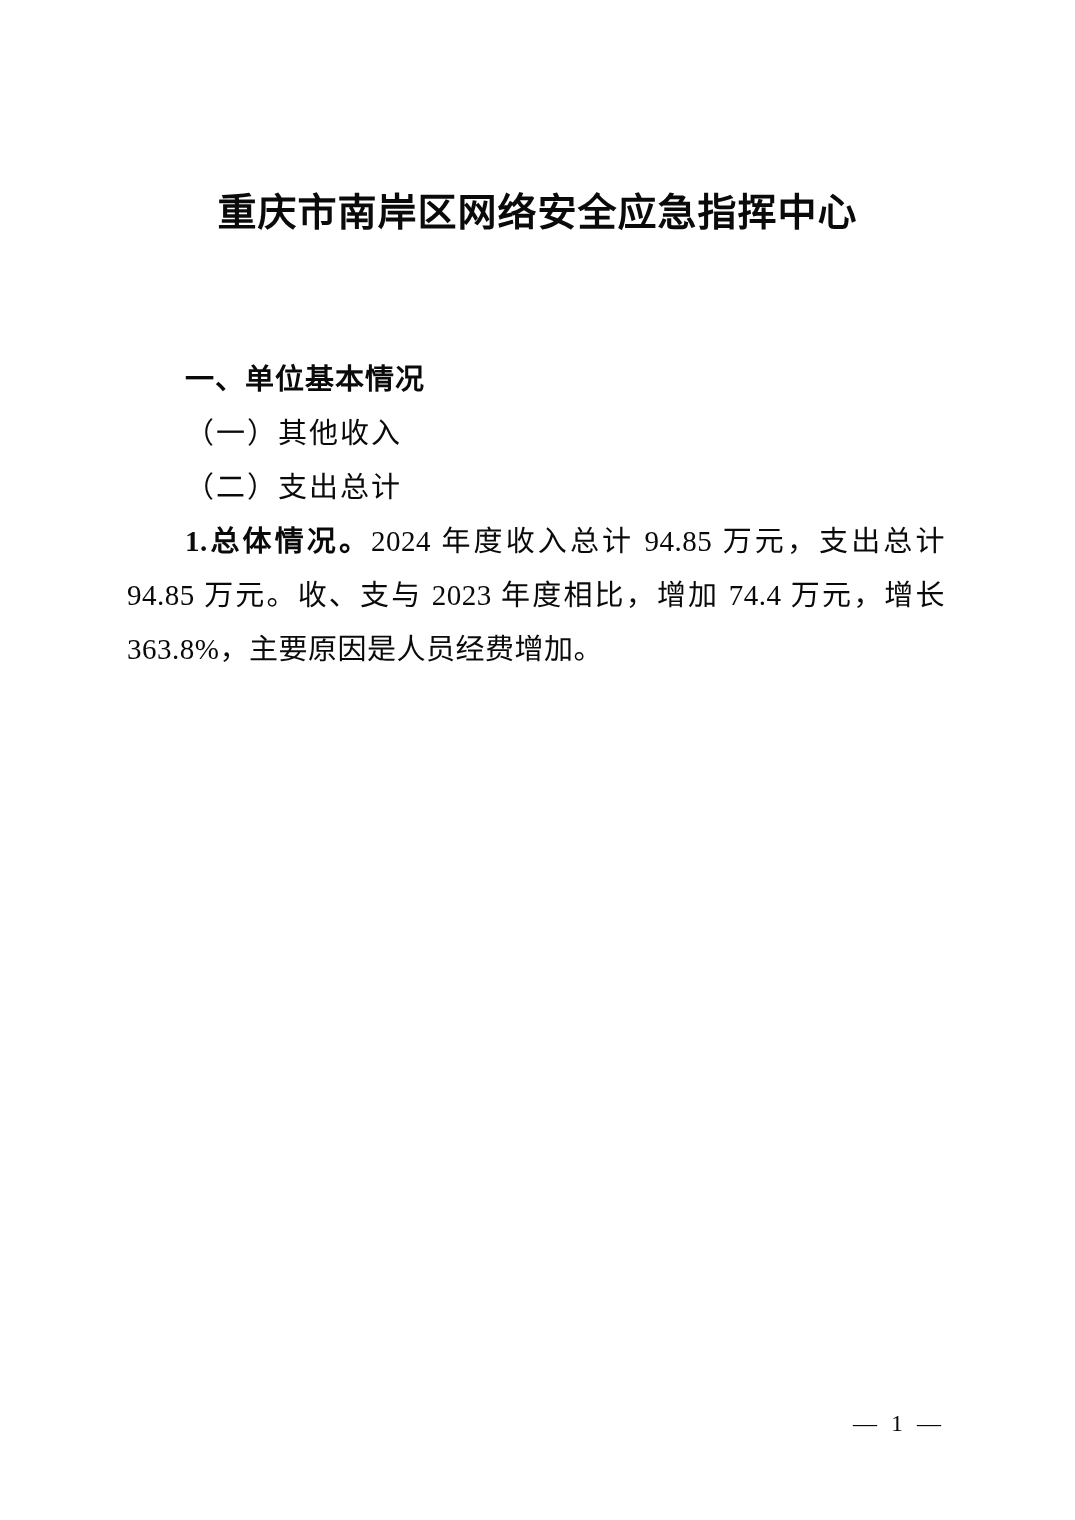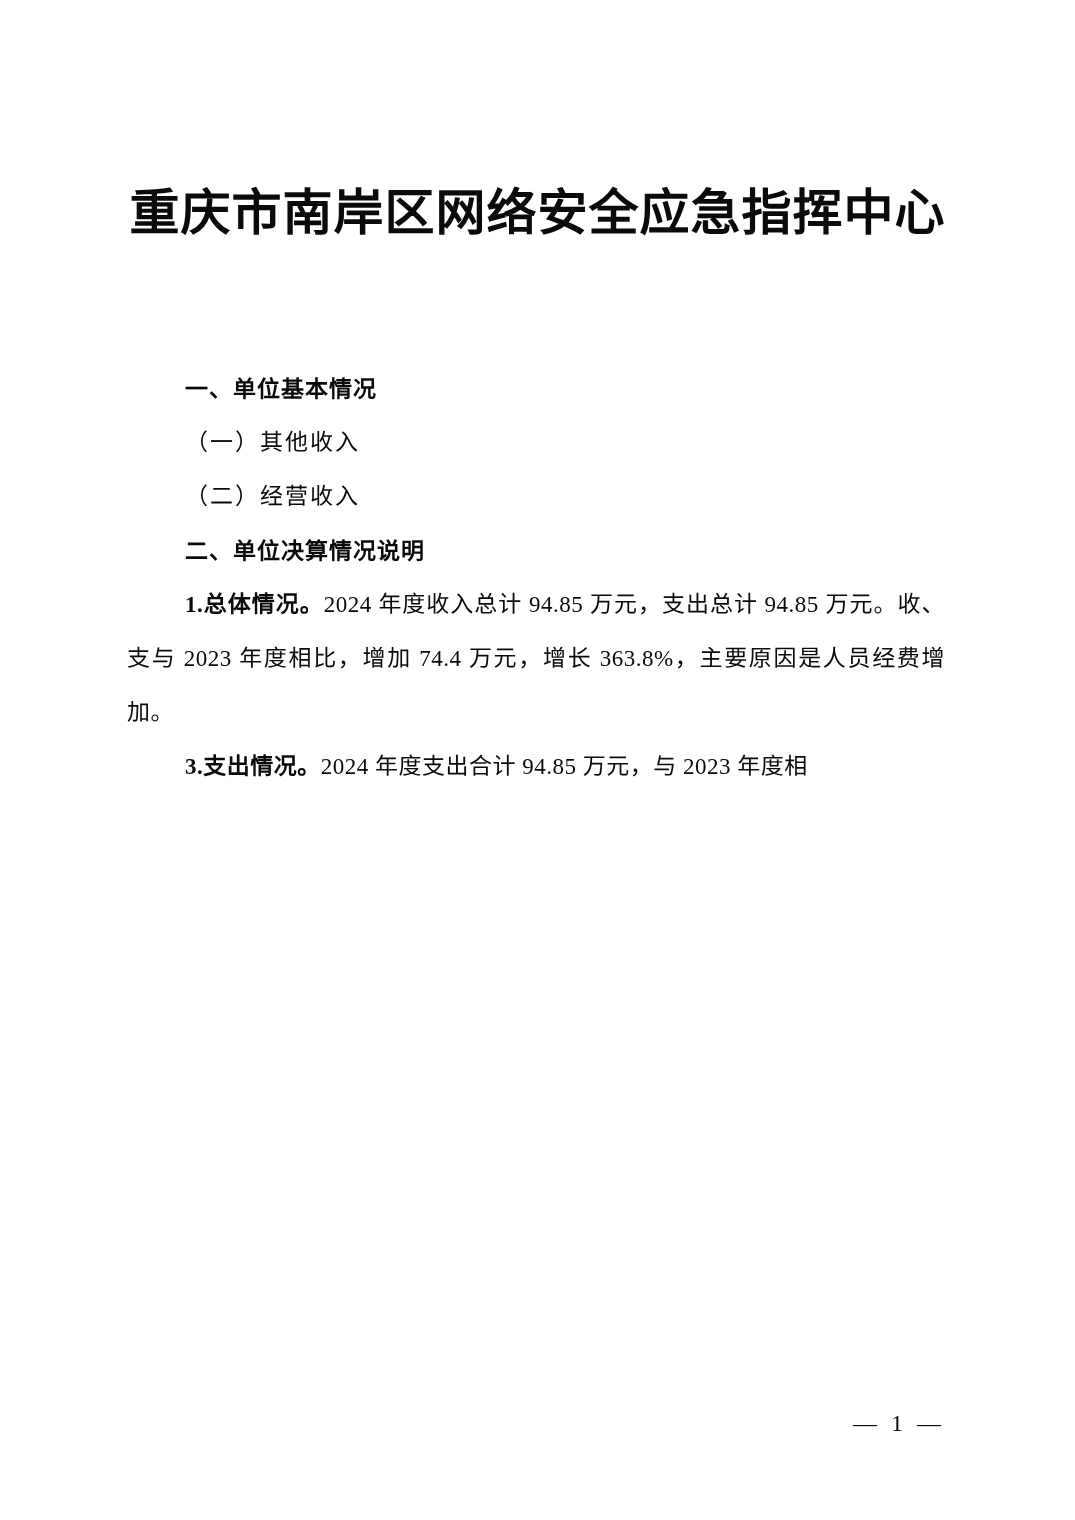--- a/index.html
+++ b/index.html
@@ -16,31 +16,31 @@
     font-family: "Liberation Serif", "DejaVu Serif", serif;
   }
   .doc-title {
     position: absolute;
     top: 185px;
     left: 0;
     width: 100%;
     text-align: center;
     font-family: "Liberation Serif", "DejaVu Serif", serif;
     font-weight: bold;
-    font-size: 50px;
+    font-size: 39px;
     line-height: 56px;
     letter-spacing: 1px;
   }
   .doc-title .title-line { display: block; }
   .doc-body {
     position: absolute;
-    top: 362px;
+    top: 352px;
     left: 127px;
     width: 818px;
-    font-size: 23px;
+    font-size: 29px;
     line-height: 54px;
     text-align: justify;
   }
   .doc-body p { margin: 0; }
   .heading-l1 {
     font-family: "Liberation Sans", "DejaVu Sans", sans-serif;
     font-weight: bold;
     text-indent: 58px;
     letter-spacing: 1px;
   }
@@ -76,28 +76,26 @@
     <span class="title-line">重庆市南岸区网络安全应急指挥中心</span>
   </h1>
 
   <div class="doc-body">
 
     <p class="heading-l1">一、单位基本情况</p>
 
     <p class="heading-l2">（一）其他收入</p>
 
 
-    <p class="heading-l2">（二）经营收入</p>
+    <p class="heading-l2">（二）支出总计</p>
 
 
-    <p class="heading-l1">二、单位决算情况说明</p>
 
 
     <p class="body-para"><span class="lead">1.总体情况。</span><span>2024 年度收入总计 94.85 万元，支出总计 94.85 万元。收、支与 2023 年度相比，增加 74.4 万元，增长 363.8%，主要原因是人员经费增加。</span></p>
 
 
-    <p class="body-para"><span class="lead">3.支出情况。</span><span>2024 年度支出合计 94.85 万元，与 2023 年度相</span></p>
 
   </div>
 
   <div class="page-number">— 1 —</div>
 
 </div>
 
 </body></html>

